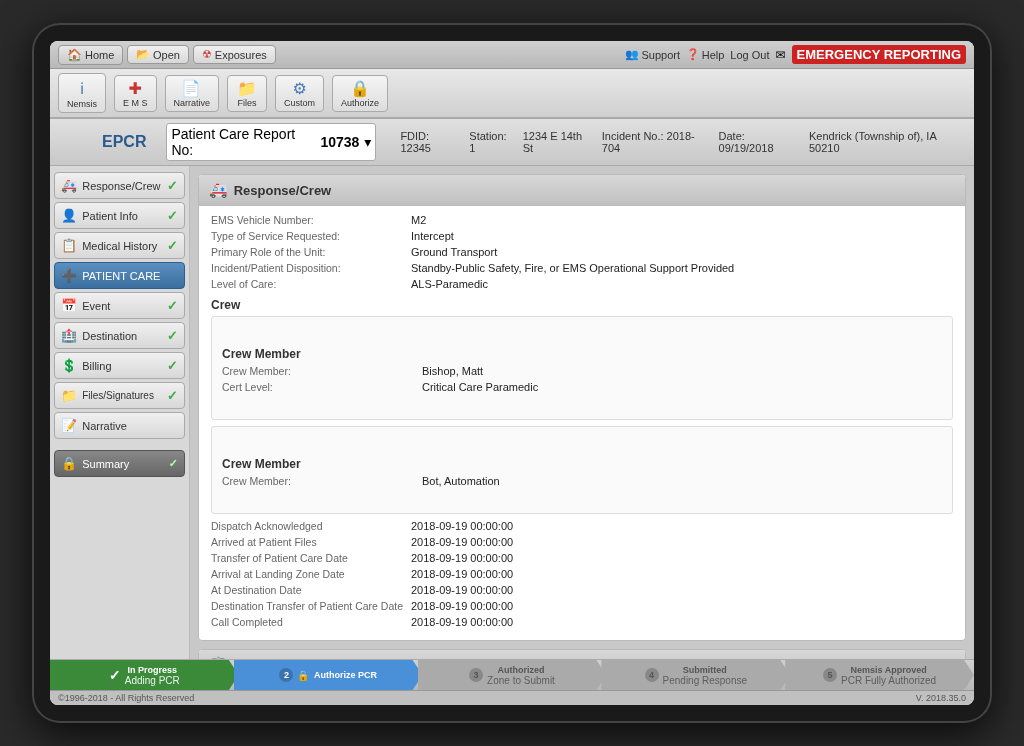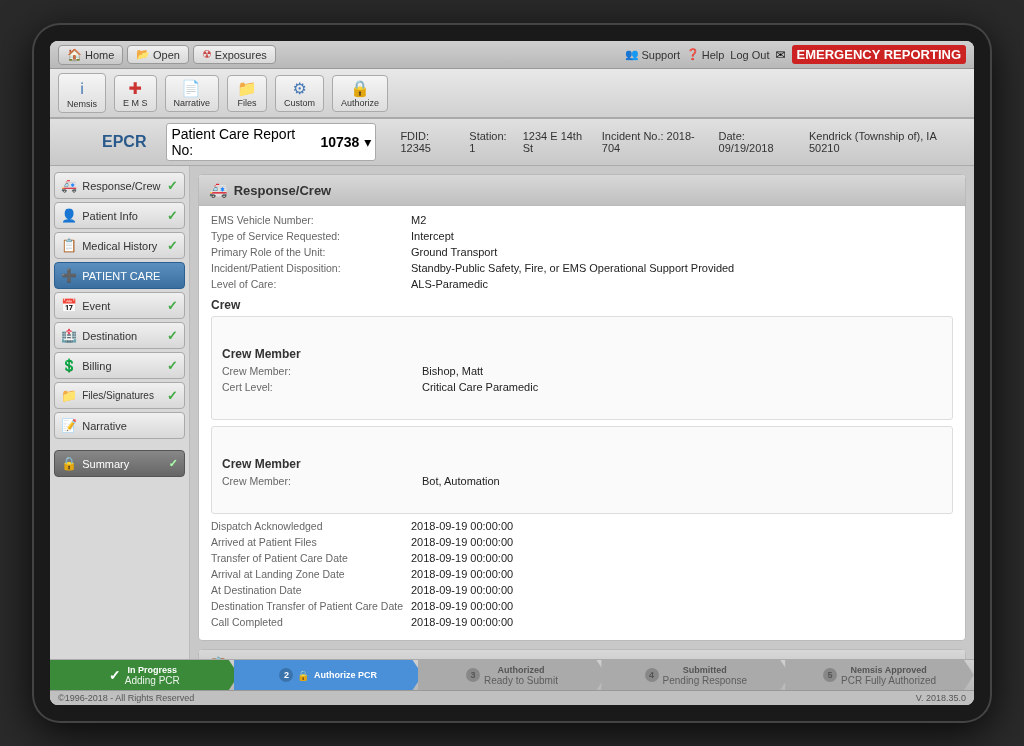--- a/index.html
+++ b/index.html
@@ -540,21 +540,21 @@
           <span class="step-number">2</span>
           <span class="lock-icon">🔒</span>
           <div class="step-text">
             <span class="main-label">Authorize PCR</span>
           </div>
         </div>
         <div class="step step-3">
           <span class="step-number">3</span>
           <div class="step-text">
             <span class="main-label">Authorized</span>
-            <span class="sub-label">Ready to Submit</span>
+            <span class="sub-label">Zone to Submit</span>
           </div>
         </div>
         <div class="step step-4">
           <span class="step-number">4</span>
           <div class="step-text">
             <span class="main-label">Submitted</span>
             <span class="sub-label">Pending Response</span>
           </div>
         </div>
         <div class="step step-5">

